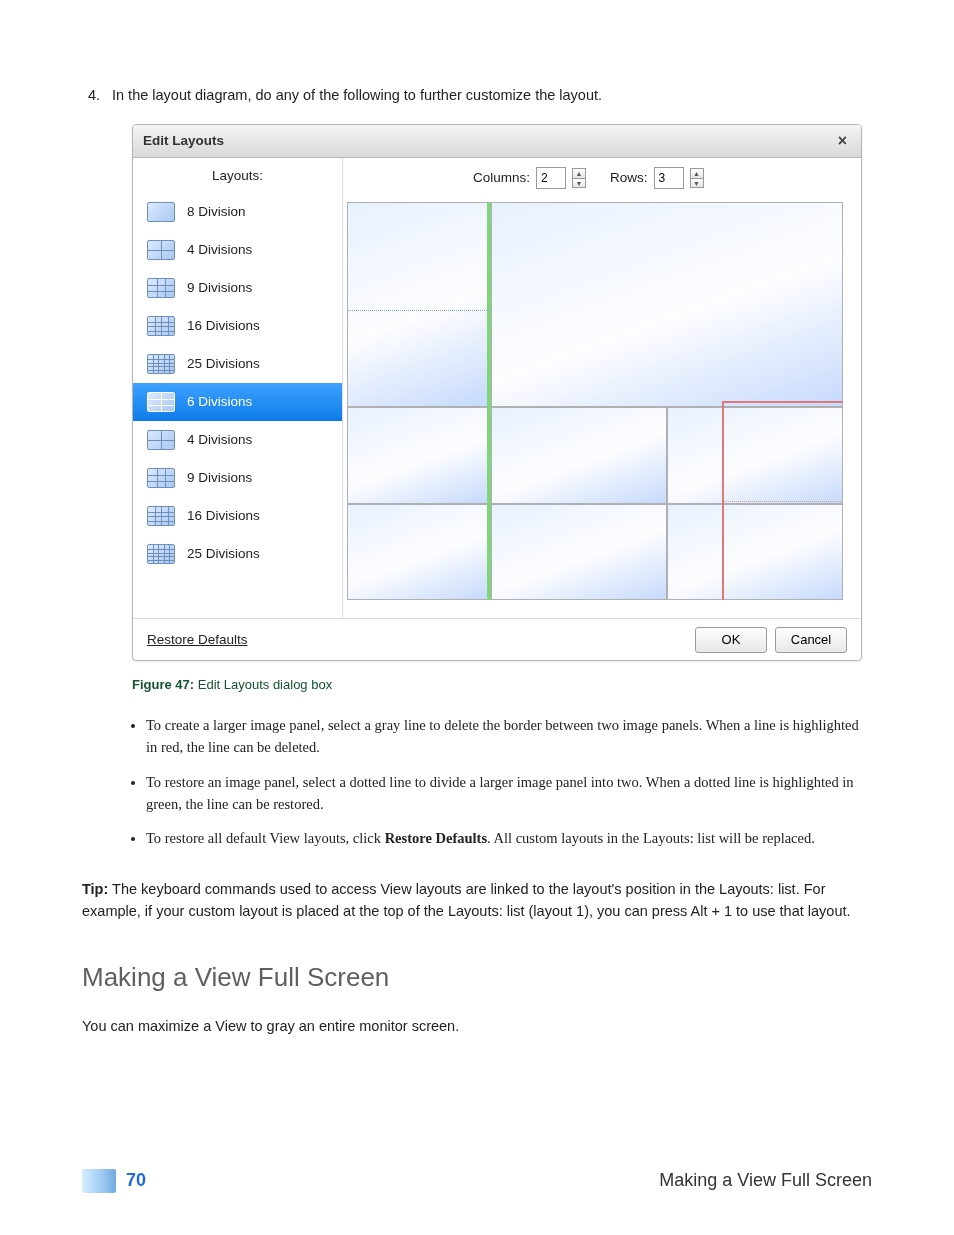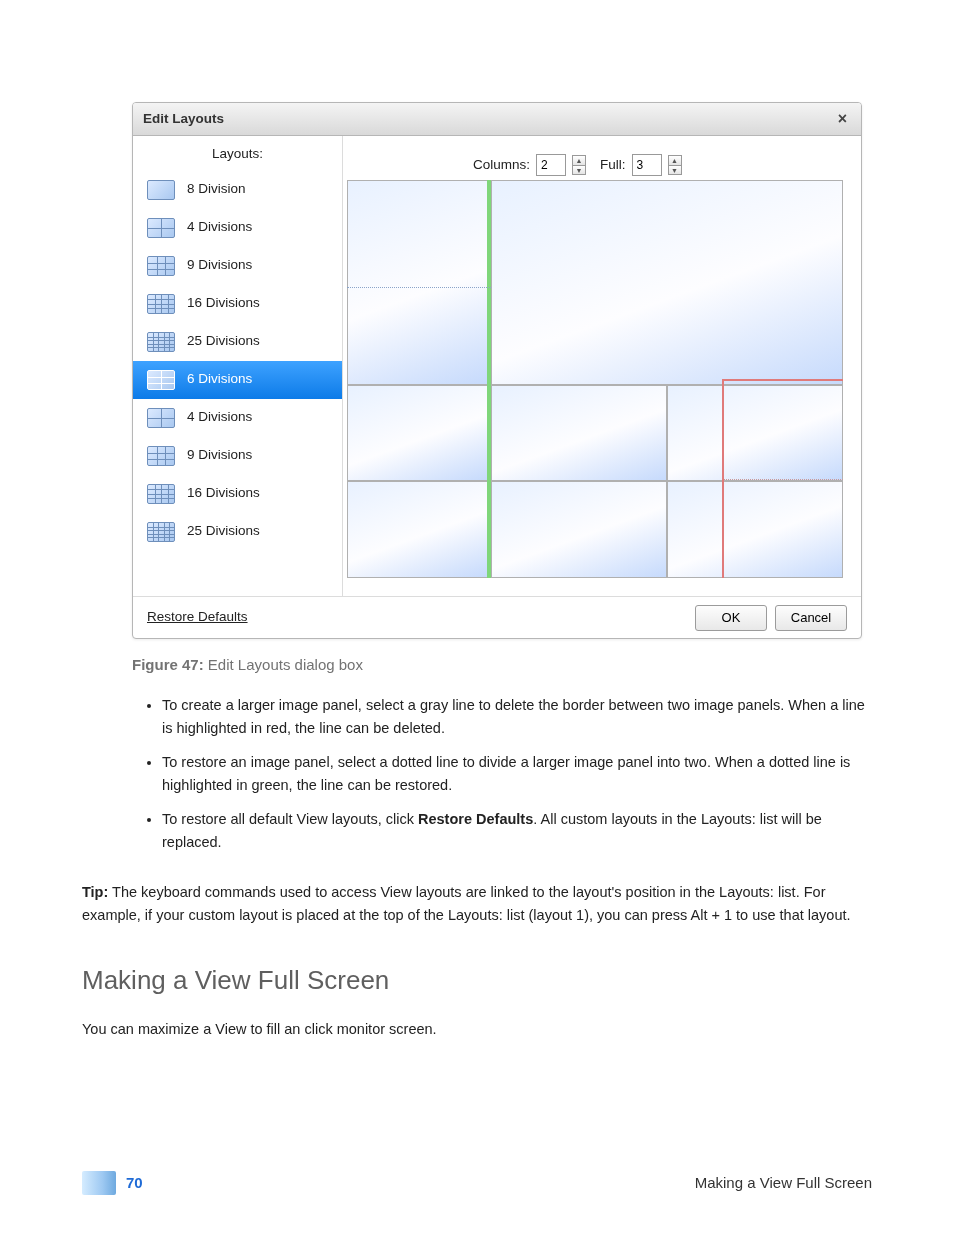--- a/index.html
+++ b/index.html
@@ -66,22 +66,22 @@
     background:linear-gradient(135deg,#dceaff 0%,#a9c8f0 100%);
     position:relative;
   }
   .layout-item.selected .layout-icon { border-color:#fff; }
   .grid-lines { position:absolute; inset:0; }
   .grid-lines div { position:absolute; background:#6e8fbb; }
   .layout-item.selected .grid-lines div { background:#fff; }
 
   .right-pane { flex:1; display:flex; flex-direction:column; }
   .controls-row {
-    display:flex; align-items:flex-end; justify-content:flex-start;
-    gap:14px; height:40px; padding:0 0 0 130px; font-size:13.5px;
+    display:flex; align-items:center; justify-content:flex-start;
+    gap:24px; height:40px; padding:0 0 0 130px; font-size:13.5px;
   }
   .ctrl-group { display:flex; align-items:center; gap:6px; }
   .num-input {
     width:30px; height:22px; border:1px solid #999; font-size:12px; padding:0 4px;
     background:#fff;
   }
   .spinner { display:flex; flex-direction:column; }
   .spinner button {
     width:14px; height:10px; font-size:7px; line-height:7px;
     border:1px solid #999; background:linear-gradient(#fff,#e4e4e4);
@@ -112,48 +112,51 @@
   }
   .restore-link { font-size:13.5px; text-decoration:underline; color:#222; }
   .dialog-footer .spacer { flex:1; }
   .dlg-btn {
     min-width:72px; height:26px;
     background:linear-gradient(#fdfdfd,#e8e8e8);
     border:1px solid #9b9b9b; border-radius:3px;
     font-size:13px; margin-left:8px;
   }
 
-  .fig-caption { font-size:15px; color:#737373; margin:4px 0 18px 0; }
+  .fig-caption { font-size:13px; color:#14532d; margin:4px 0 18px 0; }
   .fig-caption b { font-weight:bold; }
 
-  ul.bullets { margin:0 0 14px 30px; padding:0; }
+  ul.bullets { margin:0 0 14px 14px; padding:0;font-family:Liberation Serif, serif; }
   ul.bullets li { margin-bottom:12px; }
 
   h2.section {
     font-weight:400; color:#5f5f5f;
     font-size:26px; margin:34px 0 18px 0;
   }
 
   .footer-row {
     position:absolute; left:82px; right:82px; bottom:40px;
-    display:flex; align-items:center; font-size:15px;
+    display:flex; align-items:center; font-size:18px;
   }
   .footer-row .pagecorner {
     width:34px; height:24px; margin-right:10px;
     background:linear-gradient(90deg,#d5ecff 0%,#9ec9f2 60%,#6ea9df 100%);
     border-radius:2px;
   }
   .footer-row .pn { color:#1f6bd6; font-weight:600; }
   .footer-row .spacer { flex:1; }
   .footer-row .ftext { color:#333; }
 </style>
 </head>
 <body>
 
 <div class="page">
+  <ol class="main-list" start="4">
+    <li>In the layout diagram, do any of the following to further customize the layout.</li>
+  </ol>
 
   <div style="margin-left:50px;">
     <div class="dialog">
       <div class="titlebar">
         <span>Edit Layouts</span>
         <span class="spacer"></span>
         <span class="close-x">×</span>
       </div>
       <div class="dialog-body">
         <div class="left-pane">
@@ -288,21 +291,21 @@
           <div class="controls-row">
             <div class="ctrl-group">
               <span>Columns:</span>
               <input class="num-input" value="2" style="">
               <span class="spinner">
                 <button>▲</button>
                 <button>▼</button>
               </span>
             </div>
             <div class="ctrl-group">
-              <span>Full:</span>
+              <span>Rows:</span>
               <input class="num-input" value="3" style="">
               <span class="spinner">
                 <button>▲</button>
                 <button>▼</button>
               </span>
             </div>
           </div>
           <div class="preview-area">
             <div class="preview-wrap">
               <div class="preview-grid">
@@ -351,21 +354,21 @@
     </ul>
 
   </div>
 
 
   <p style="margin-top:28px;">
     <b>Tip:</b><span> The keyboard commands used to access View layouts are linked to the layout's position in the Layouts: list. For example, if your custom layout is placed at the top of the Layouts: list (layout 1), you can press Alt + 1 to use that layout.</span>
   </p>
 
   <h2 class="section">Making a View Full Screen</h2>
-  <p>You can maximize a View to fill an click monitor screen.</p>
+  <p>You can maximize a View to gray an entire monitor screen.</p>
 
   <div class="footer-row">
     <div class="pagecorner"></div>
     <span class="pn">70</span>
     <span class="spacer"></span>
     <span class="ftext">Making a View Full Screen</span>
   </div>
 </div>
 
 </body></html>

